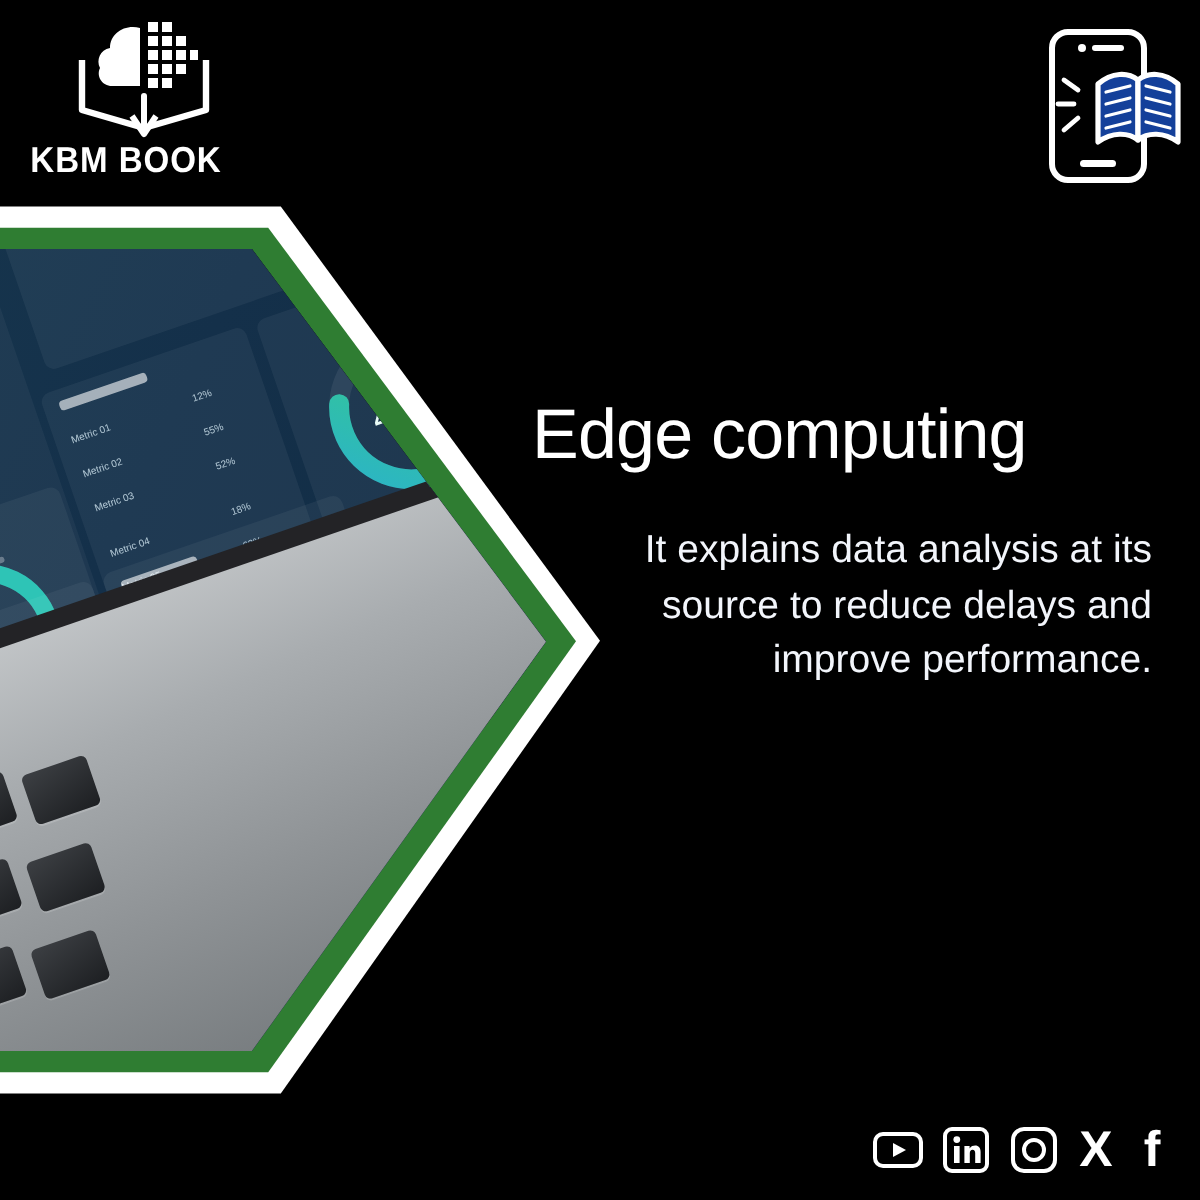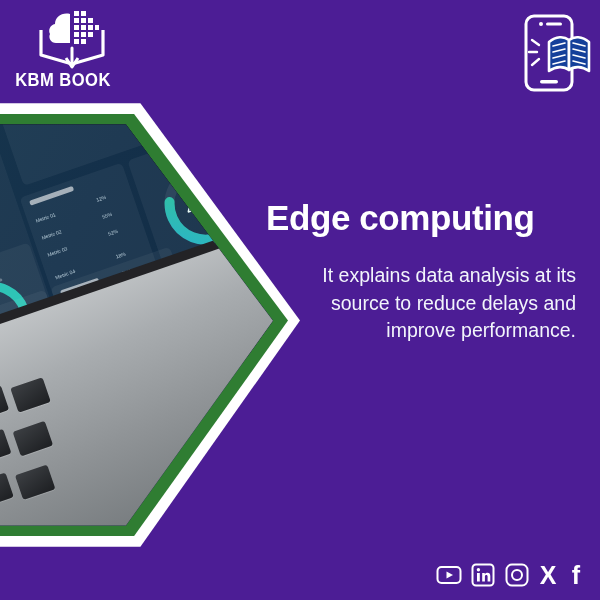--- a/index.html
+++ b/index.html
@@ -6,21 +6,21 @@
   html,body { width:600px; height:600px; }
   body {
     font-family:"Liberation Sans", sans-serif;
     background:#14409a;
     position:relative;
     overflow:hidden;
   }
 
   .card {
     position:absolute; inset:0;
-    background:#4c1d95;
+    background:#000000;
   }
 
   
   .logo {
     position:absolute; left:8px; top:6px;
     width:150px; height:96px;
   }
   .logo-mark { position:absolute; left:28px; top:2px; width:72px; height:62px; }
   .logo-text {
     position:absolute; left:0; top:64px; width:110px;
@@ -121,21 +121,21 @@
     font-family:"Liberation Sans", sans-serif; white-space:nowrap;
   }
   .kv { position:absolute; font-size:5px; color:rgba(215,235,245,.8); white-space:nowrap; font-family:"Liberation Sans", sans-serif; }
 
   
   .headline {
     position:absolute;
     left:266px; top:199px; width:320px;
     color:#ffffff;
     font-size:35px;
-    font-weight:bold;
+    font-weight:normal;
     letter-spacing:-0.4px;
     font-family:"Liberation Sans", sans-serif;
     line-height:1.1;
   }
   .body-copy {
     position:absolute;
     left:284px; top:262px; width:292px;
     color:#f2f5fb;
     font-size:19.5px;
     line-height:1.42;

